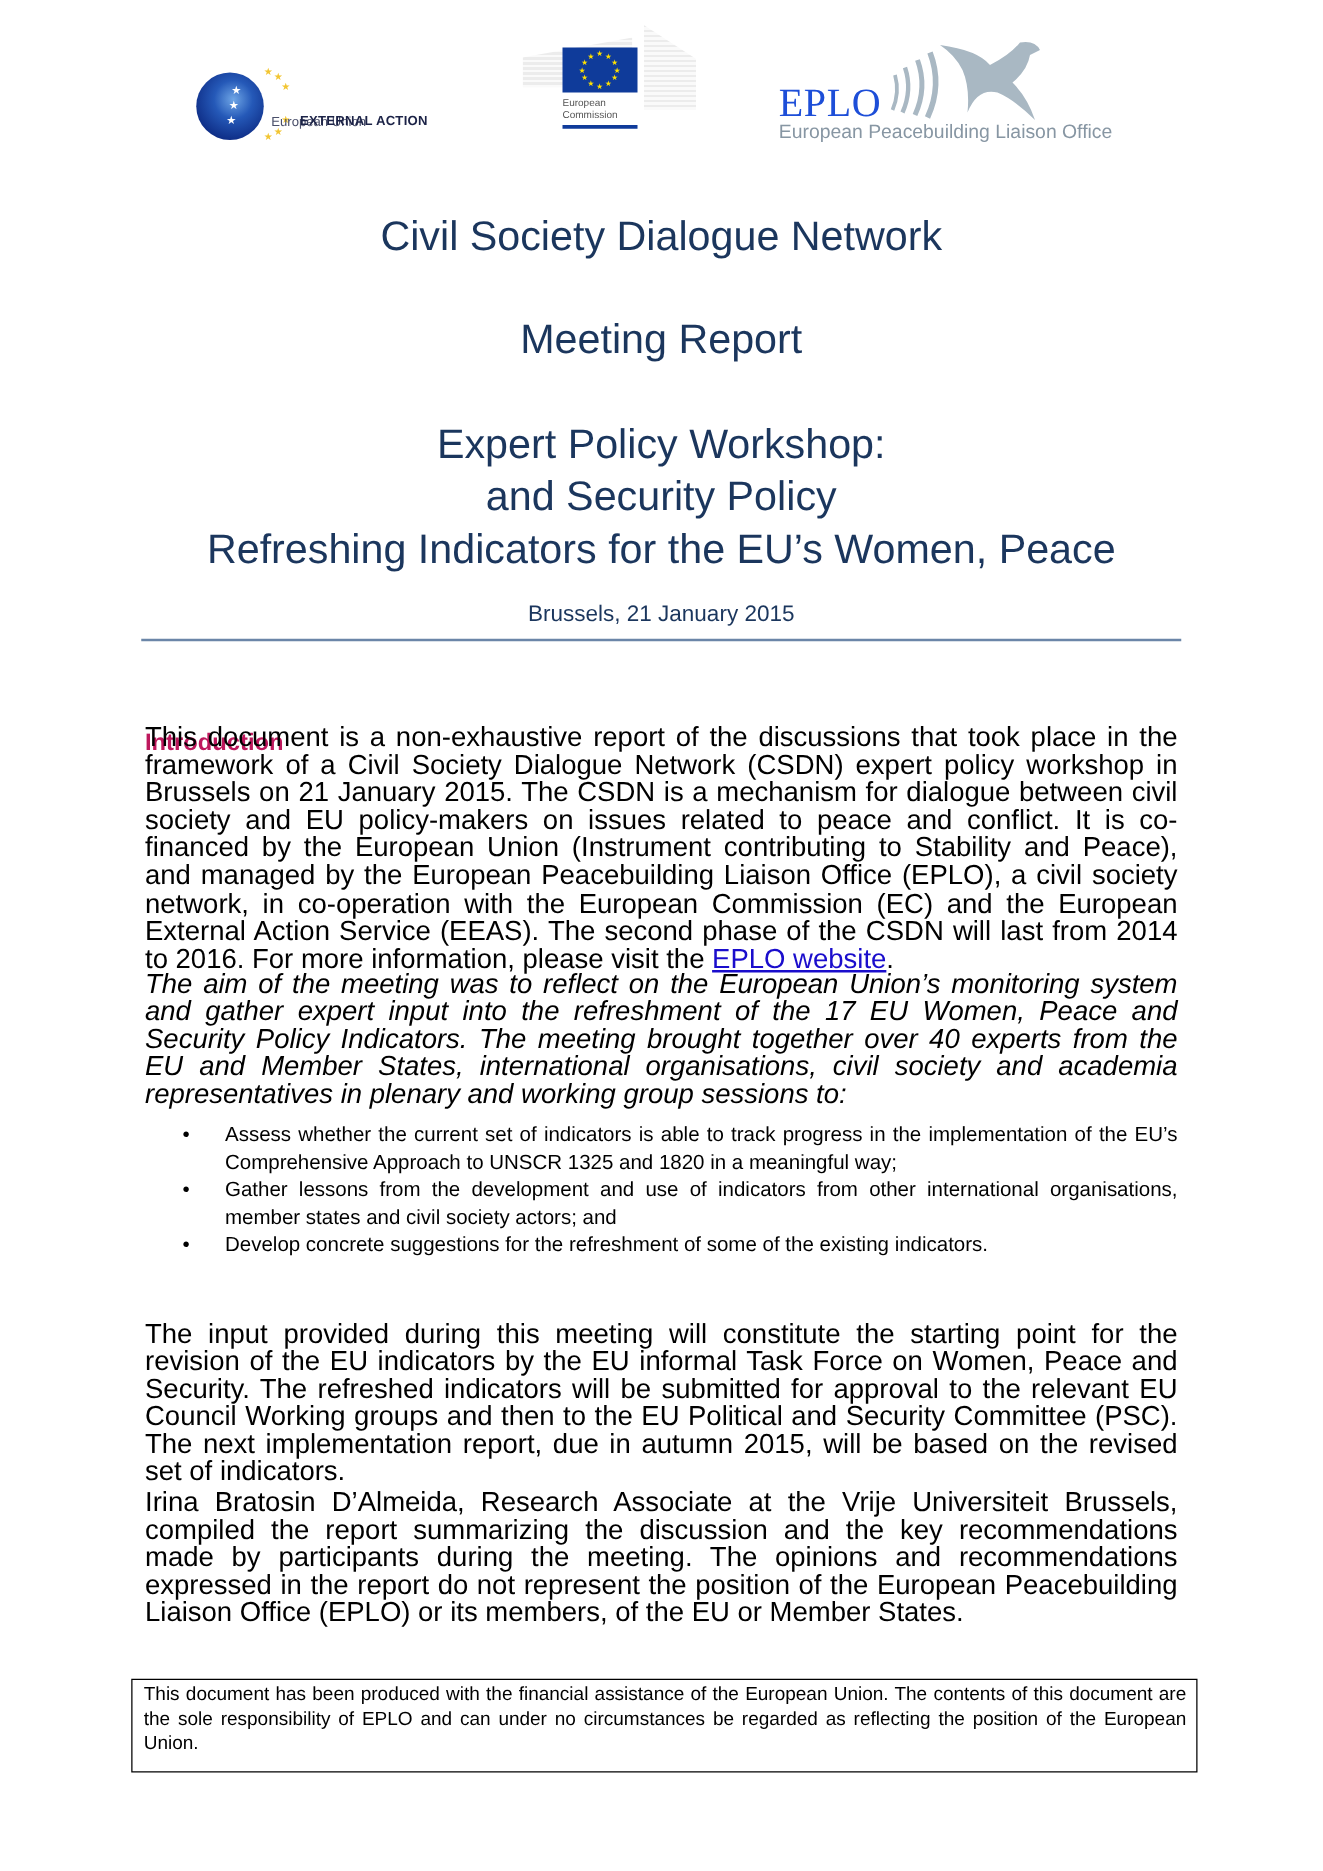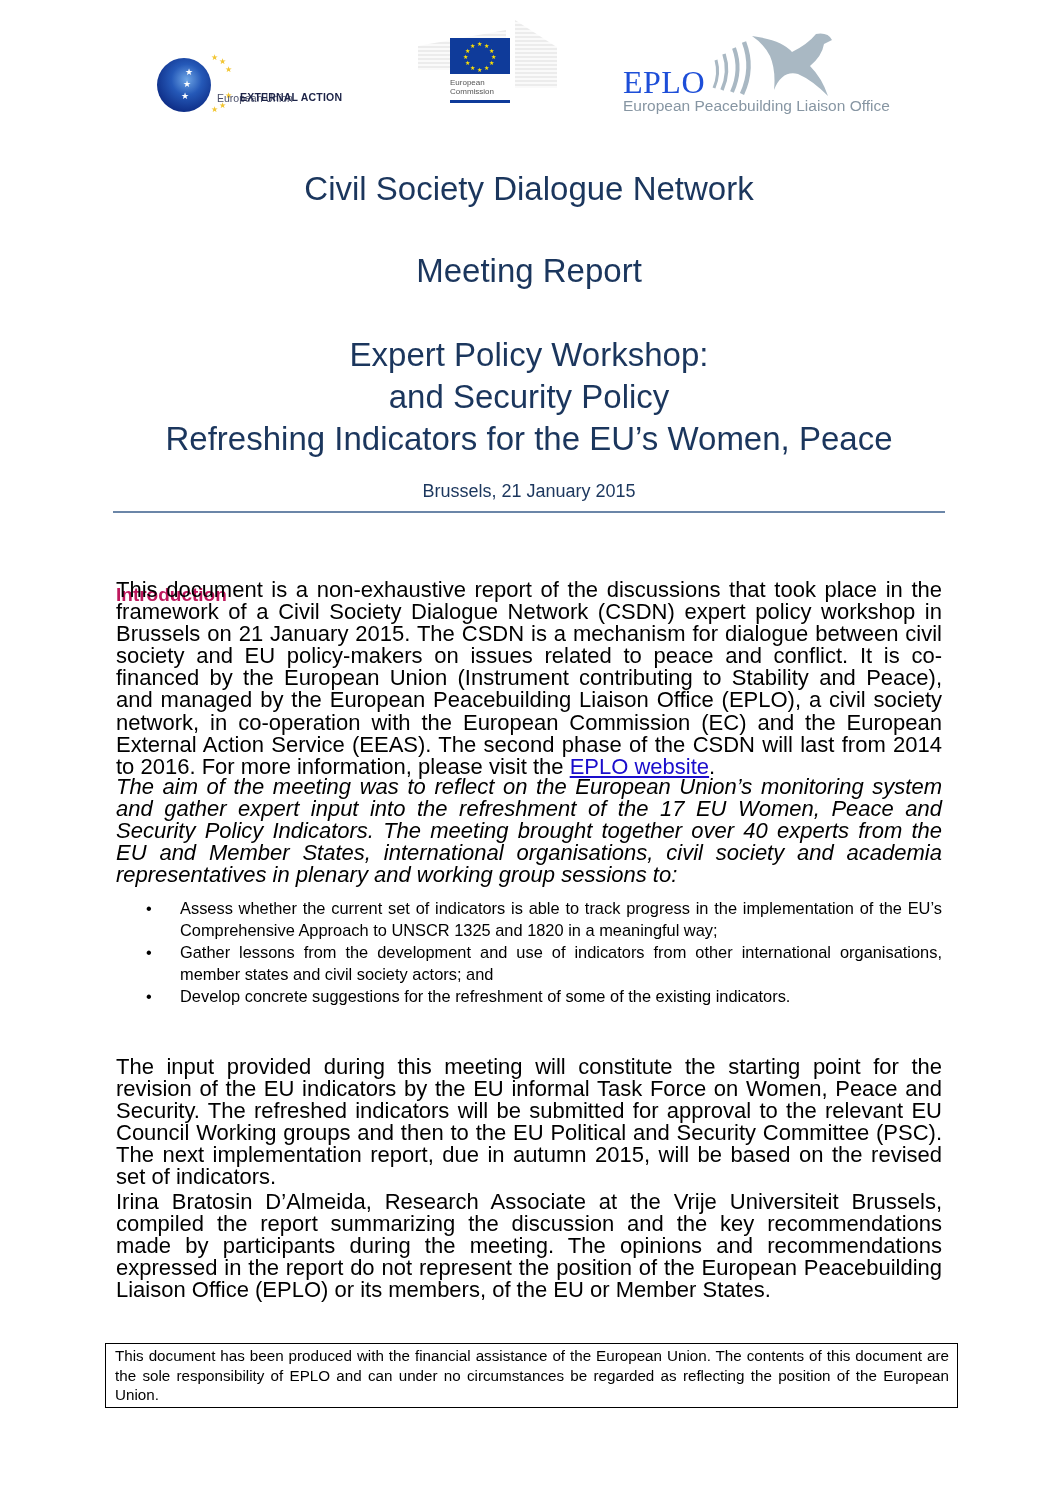--- a/index.html
+++ b/index.html
@@ -37,21 +37,21 @@
   .heading { position: absolute; left: 116px; top: 584px; font-size: 19px; font-weight: bold; color: #be185d; }
   .p1 { top: 579px; }
   .p2 { top: 776px; font-style: italic; }
   .bullets { position: absolute; left: 116px; top: 897px; width: 826px; font-size: 16.4px; line-height: 22.1px; margin: 0; padding: 0; list-style: none; }
   .bullets li { position: relative; padding-left: 64px; text-align: justify; }
   .bullets li .dot { position: absolute; left: 30px; top: 0; }
   .p3 { top: 1056px; }
   .p4 { top: 1191px; }
   a.link { color: #1a0dcc; text-decoration: underline; }
 
-  .disclaimer { position: absolute; left: 105px; top: 1343px; width: 834px; border: 1.5px solid #000; padding: 2px 8px 2px 9px;
+  .disclaimer { position: absolute; left: 105px; top: 1343px; width: 834px; border: 1.5px solid #000; padding: 2px 8px 12px 9px;
                 font-size: 15.2px; line-height: 19.5px; text-align: justify; color: #000; }
 </style>
 </head>
 <body>
 
 <div class="logos">
   <div class="logo-eeas">
     <div class="globe">
       <span class="star" style="left:28px;top:10px;">★</span>
       <span class="star" style="left:26px;top:22px;">★</span>

